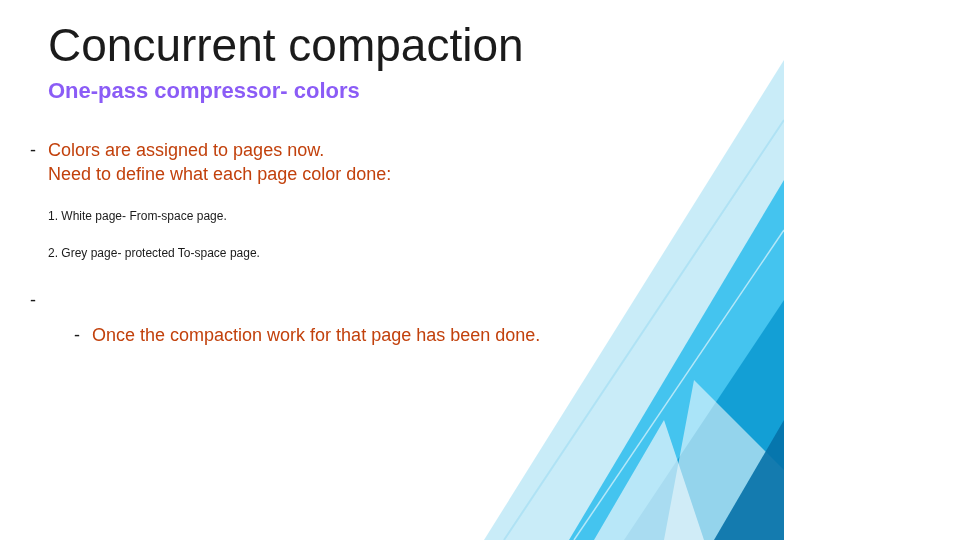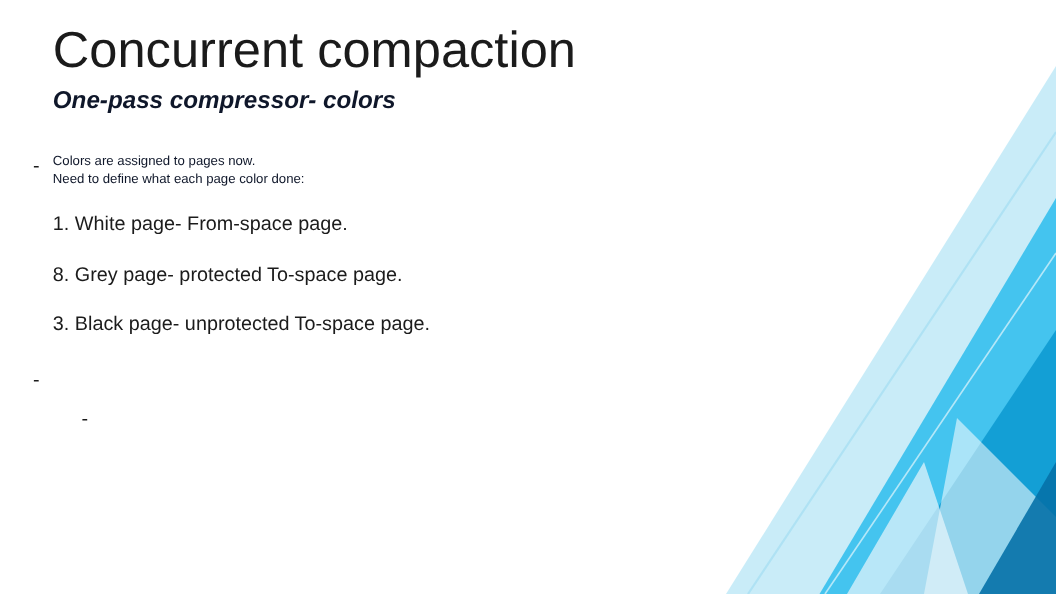--- a/index.html
+++ b/index.html
@@ -1,64 +1,63 @@
 <!DOCTYPE html>
 <html><head>
 <meta charset="utf-8">
 <style>
   * { margin: 0; padding: 0; box-sizing: border-box; }
   html, body { width: 960px; height: 540px; overflow: hidden; font-family: "Segoe UI", "Helvetica Neue", Arial, sans-serif; background: #ffffff; }
   .slide {
     position: relative;
-    width: 960px;
+    width: 784px;
     height: 540px;
     background: #ffffff;
   }
   .content {
     position: relative;
     z-index: 2;
     padding: 18px 40px 0 48px;
   }
   .title {
     font-size: 46px;
     font-weight: 400;
     color: #1b1b1b;
     margin-bottom: 6px;
     letter-spacing: 0px;
   }
   .subtitle {
     font-size: 22px;
     font-weight: 700;
-    color: #0f172a;
+    color: #8b5cf6;
     margin-bottom: 34px;
-    font-style: italic;
   }
   .bullet-row {
     display: flex;
     align-items: flex-start;
     margin-bottom: 12px;
   }
   .dash {
     width: 18px;
     flex-shrink: 0;
     font-size: 18px;
     color: #1b1b1b;
     text-align: left;
     line-height: 1.4;
   }
   .dash-indent { margin-left: 22px; }
   .bullet-text {
-    font-size: 12px;
-    color: #0f172a;
+    font-size: 18px;
+    color: #c2410c;
     line-height: 1.35;
   }
   .intro-block { margin-left: -18px; margin-bottom: 22px; }
   .list-block { margin-left: 0px; }
   .list-item {
-    font-size: 18px;
+    font-size: 12px;
     color: #1b1b1b;
     margin-bottom: 22px;
     line-height: 1.3;
   }
   .q-block { margin-left: -18px; margin-top: 26px; margin-bottom: 10px; }
   .a-block { margin-left: 4px; }
   
   .art {
     position: absolute;
     right: 0;
@@ -82,30 +81,30 @@
     <div class="bullet-row intro-block">
       <div class="dash">-</div>
       <div class="bullet-text">
         <div>Colors are assigned to pages now.</div>
         <div>Need to define what each page color done:</div>
       </div>
     </div>
 
     <div class="list-block">
       <div class="list-item">1. White page- From-space page.</div>
-      <div class="list-item">8. Grey page- protected To-space page.</div>
-      <div class="list-item">3. Black page- unprotected To-space page.</div>
+      <div class="list-item">2. Grey page- protected To-space page.</div>
     </div>
 
     <div class="bullet-row q-block">
       <div class="dash">-</div>
     </div>
 
     <div class="bullet-row a-block">
       <div class="dash dash-indent">-</div>
+      <div class="bullet-text">Once the compaction work for that page has been done.</div>
     </div>
 
   </div>
 
   <svg class="art" viewBox="0 0 420 540" preserveAspectRatio="xMaxYMax meet">
 
     <polygon points="420,60 420,540 120,540" fill="#bfe9f7" opacity="0.85"></polygon>
 
     <polygon points="420,180 420,540 205,540" fill="#35c0ed" opacity="0.9"></polygon>
 

